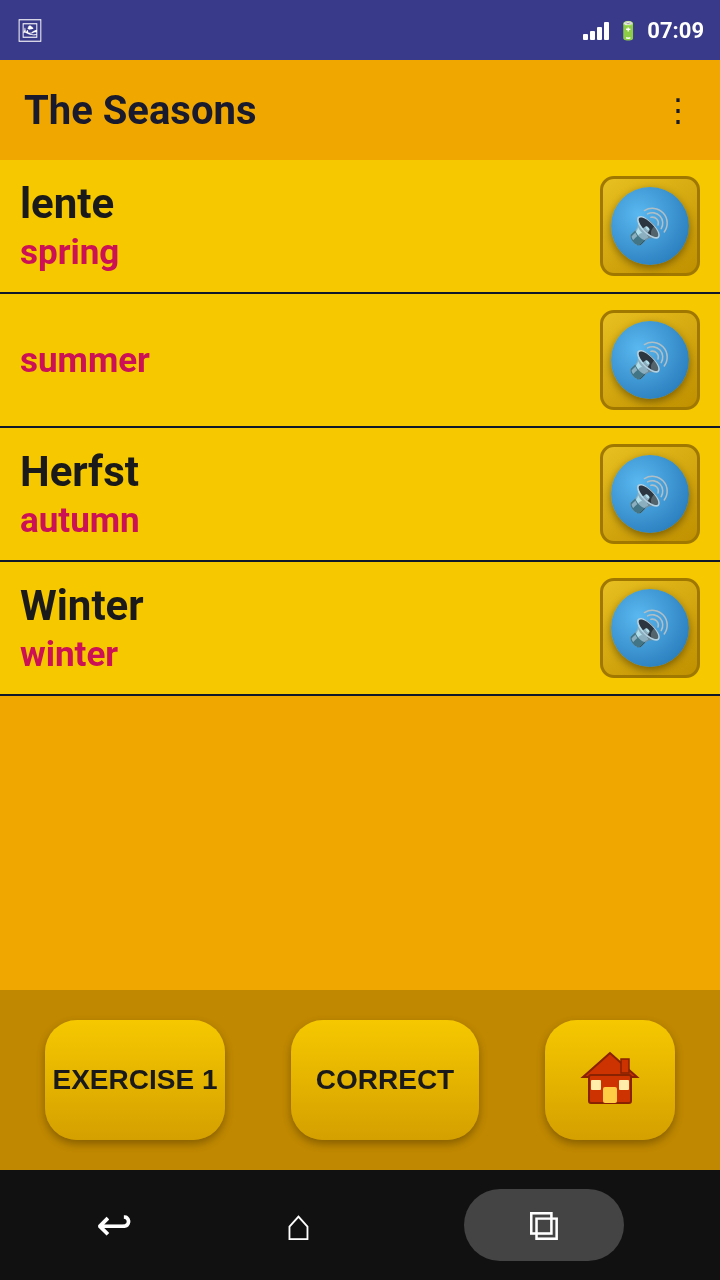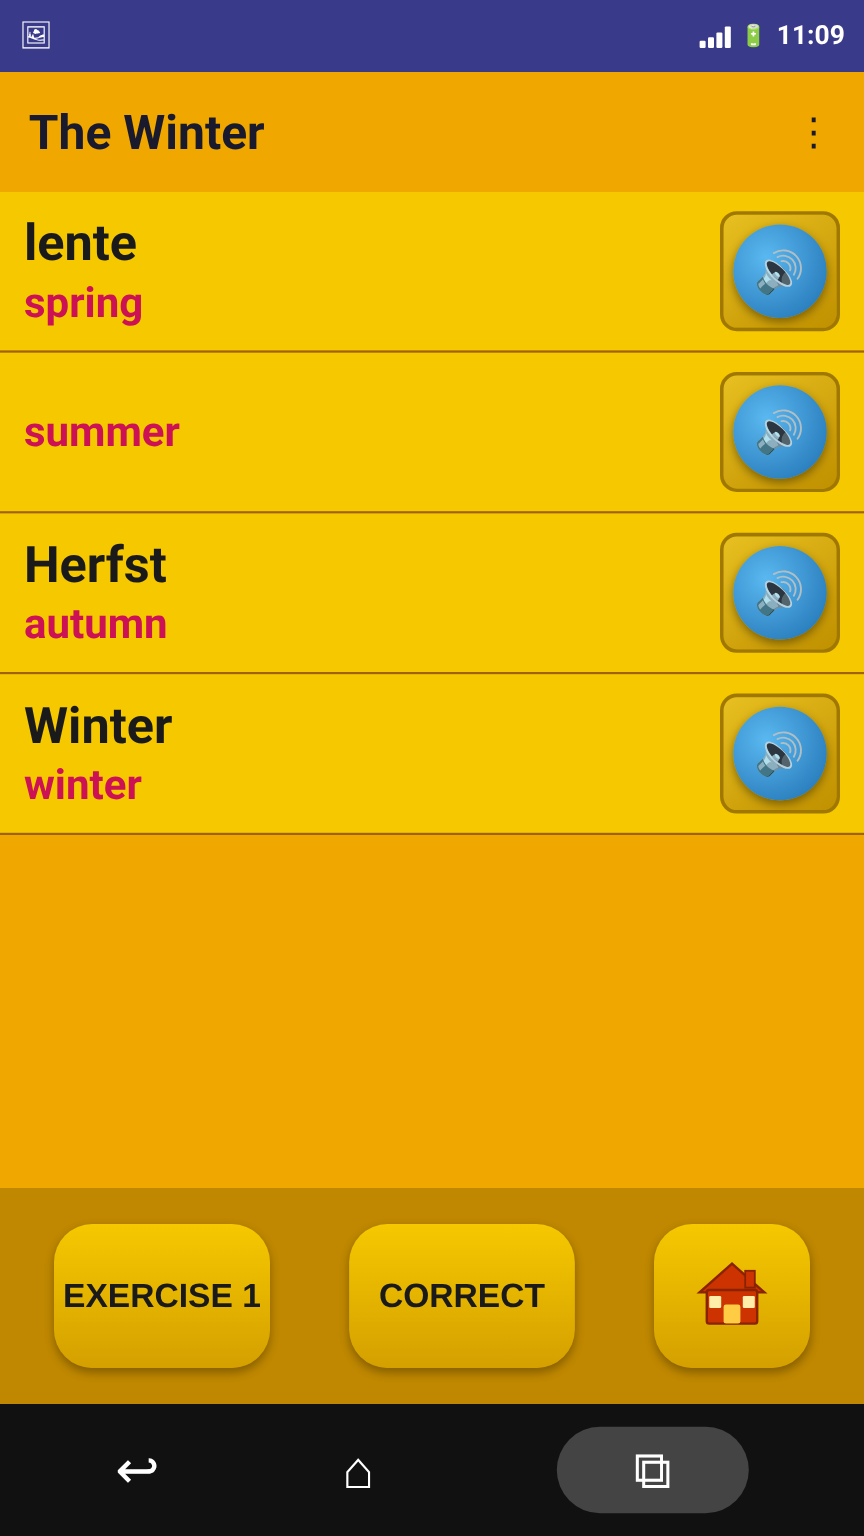--- a/index.html
+++ b/index.html
@@ -93,21 +93,21 @@
     .vocab-list {
       display: flex;
       flex-direction: column;
     }
 
     .vocab-item {
       display: flex;
       align-items: center;
       justify-content: space-between;
       padding: 16px 20px;
-      border-bottom: 2px solid #a16207;
+      border-bottom: 2px solid #0f172a;
       background: #f5c800;
       min-height: 130px;
     }
 
     .vocab-text {
       display: flex;
       flex-direction: column;
       gap: 4px;
     }
 
@@ -238,26 +238,26 @@
     <span class="status-icon">🖼</span>
   </div>
   <div class="status-right">
     <div class="signal-bars">
       <span style="height:6px;"></span>
       <span style="height:9px;"></span>
       <span style="height:13px;"></span>
       <span style="height:18px;"></span>
     </div>
     <span class="battery-icon">🔋</span>
-    <span class="time-text">11:09</span>
+    <span class="time-text">07:09</span>
   </div>
 </div>
 
 <div class="app-bar">
-  <span class="app-title">The Winter</span>
+  <span class="app-title">The Seasons</span>
   <span class="menu-dots">⋮</span>
 </div>
 
 <div class="main-content">
   <div class="vocab-list">
 
     <div class="vocab-item">
       <div class="vocab-text">
         <span class="vocab-dutch">lente</span>
         <span class="vocab-english">spring</span>

